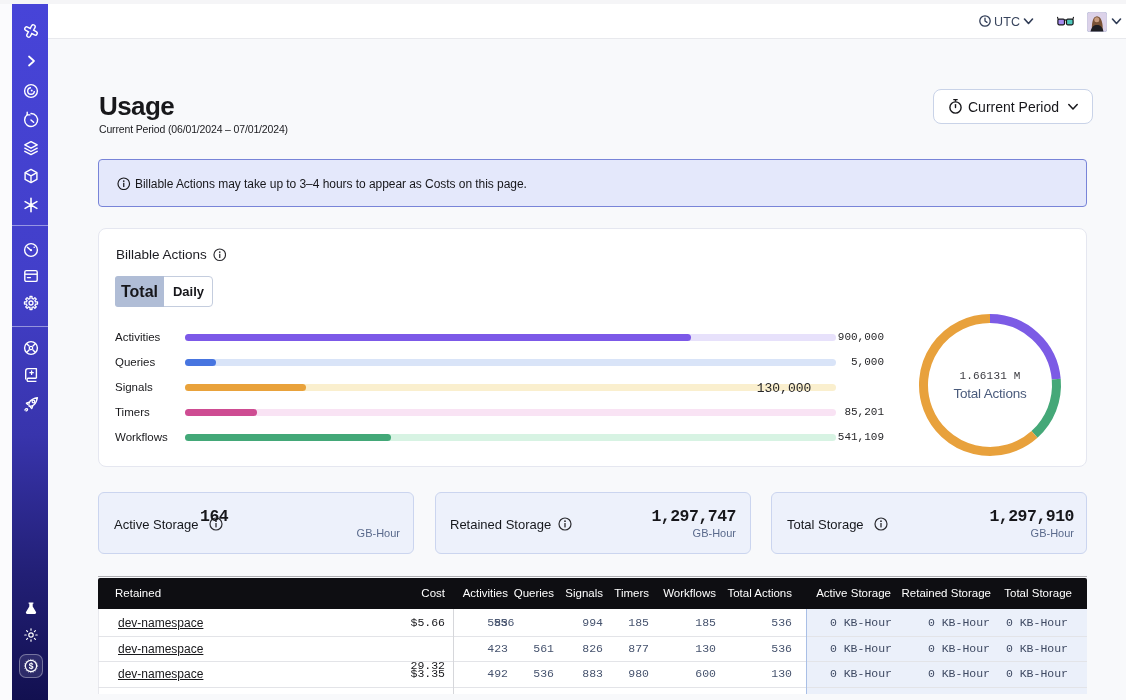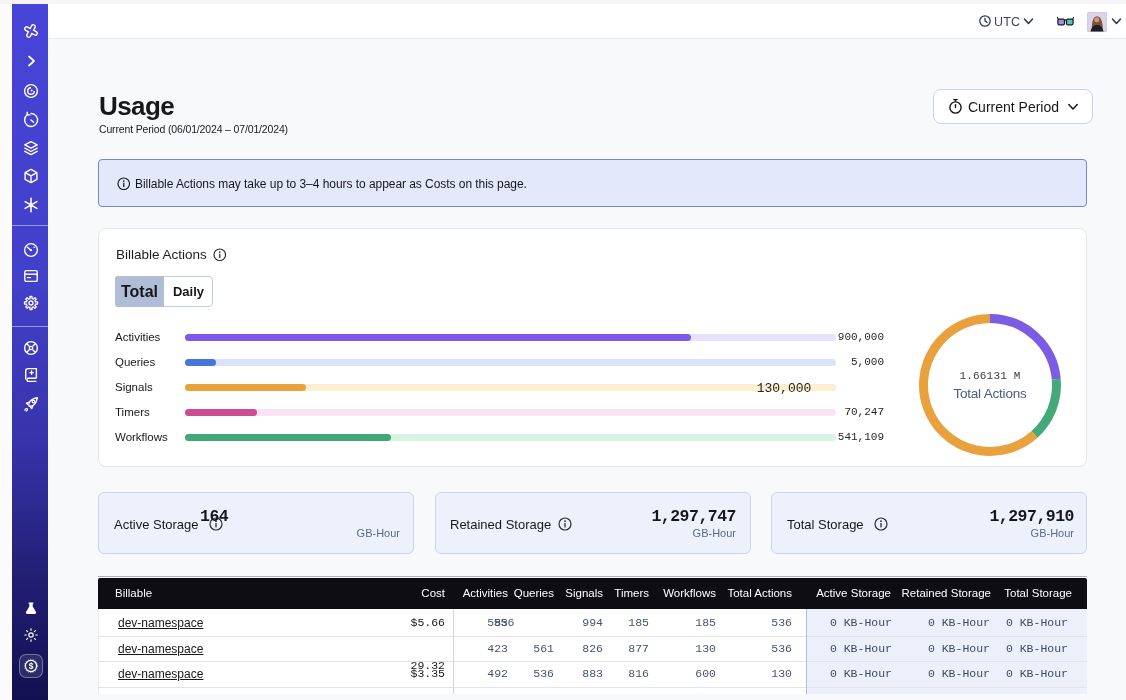--- a/index.html
+++ b/index.html
@@ -196,21 +196,21 @@
   <div class="abs mono" style="left:684px;top:356px;width:200px;font-size:11px;color:#27272A;text-align:right;">5,000</div>
 
   <div class="abs" style="left:115px;top:380.5px;font-size:11.5px;color:#18181B;">Signals</div>
   <div class="abs" style="left:185px;top:383.5px;width:651px;height:7px;border-radius:4px;background:#FAEFCE;"></div>
   <div class="abs" style="left:185px;top:383.5px;width:121px;height:7px;border-radius:4px;background:#E9A23B;"></div>
   <div class="abs mono" style="left:684px;top:381px;width:200px;font-size:13px;color:#27272A;text-align:center;">130,000</div>
 
   <div class="abs" style="left:115px;top:405.5px;font-size:11.5px;color:#18181B;">Timers</div>
   <div class="abs" style="left:185px;top:408.5px;width:651px;height:7px;border-radius:4px;background:#F9E3F4;"></div>
   <div class="abs" style="left:185px;top:408.5px;width:72px;height:7px;border-radius:4px;background:#CE4C92;"></div>
-  <div class="abs mono" style="left:684px;top:406px;width:200px;font-size:11px;color:#27272A;text-align:right;">70,247</div>
+  <div class="abs mono" style="left:684px;top:406px;width:200px;font-size:11px;color:#27272A;text-align:right;">85,201</div>
 
   <div class="abs" style="left:115px;top:430.5px;font-size:11.5px;color:#18181B;">Workflows</div>
   <div class="abs" style="left:185px;top:433.5px;width:651px;height:7px;border-radius:4px;background:#D7F3E3;"></div>
   <div class="abs" style="left:185px;top:433.5px;width:206px;height:7px;border-radius:4px;background:#43A878;"></div>
   <div class="abs mono" style="left:684px;top:431px;width:200px;font-size:11px;color:#27272A;text-align:right;">541,109</div>
 
   <svg class="abs" style="left:914px;top:309px;" width="152" height="152" viewBox="-76 -76 152 152">
     <path d="M 0.00 -66.50 A 66.5 66.5 0 0 1 66.25 -5.80" fill="none" stroke="#7C5BE5" stroke-width="9"></path>
     <path d="M 66.25 -5.80 A 66.5 66.5 0 0 1 44.50 49.42" fill="none" stroke="#45A878" stroke-width="9"></path>
     <path d="M 44.50 49.42 A 66.5 66.5 0 1 1 -0.001 -66.50" fill="none" stroke="#E8A13C" stroke-width="9"></path>
@@ -245,21 +245,21 @@
     <circle cx="7" cy="4.2" r="0.9" fill="#2B2B30"></circle>
     <rect x="6.35" y="6" width="1.3" height="4.4" fill="#2B2B30"></rect>
   </svg>
   <div class="abs mono" style="left:874px;top:506.5px;width:200px;text-align:right;font-size:16.5px;font-weight:700;letter-spacing:-0.5px;color:#17171B;">1,297,910</div>
   <div class="abs" style="left:874px;top:527px;width:200px;text-align:right;font-size:11px;color:#5A6A8C;">GB-Hour</div>
 
   <div class="abs" style="left:98px;top:576px;width:989px;height:117.5px;overflow:hidden;">
 
     <div class="abs" style="left:0;top:0.3px;width:989px;height:1.2px;background:#B0B0B4;"></div>
     <div class="abs" style="left:0;top:1.5px;width:989px;height:31px;background:#0E0E12;border-radius:2px 2px 0 0;"></div>
-    <div class="abs" style="left:17px;top:11px;font-size:11.5px;color:#fff;">Billable</div>
+    <div class="abs" style="left:17px;top:11px;font-size:11.5px;color:#fff;">Retained</div>
     <div class="abs" style="left:247px;top:11px;width:100px;text-align:right;font-size:11.5px;color:#fff;">Cost</div>
     <div class="abs" style="left:310px;top:11px;width:100px;text-align:right;font-size:11.5px;color:#fff;">Activities</div>
     <div class="abs" style="left:356px;top:11px;width:100px;text-align:right;font-size:11.5px;color:#fff;">Queries</div>
     <div class="abs" style="left:405px;top:11px;width:100px;text-align:right;font-size:11.5px;color:#fff;">Signals</div>
     <div class="abs" style="left:451px;top:11px;width:100px;text-align:right;font-size:11.5px;color:#fff;">Timers</div>
     <div class="abs" style="left:518px;top:11px;width:100px;text-align:right;font-size:11.5px;color:#fff;">Workflows</div>
     <div class="abs" style="left:594px;top:11px;width:100px;text-align:right;font-size:11.5px;color:#fff;">Total Actions</div>
     <div class="abs" style="left:693px;top:11px;width:100px;text-align:right;font-size:11.5px;color:#fff;">Active Storage</div>
     <div class="abs" style="left:793px;top:11px;width:100px;text-align:right;font-size:11.5px;color:#fff;">Retained Storage</div>
     <div class="abs" style="left:874px;top:11px;width:100px;text-align:right;font-size:11.5px;color:#fff;">Total Storage</div>
@@ -296,19 +296,19 @@
     <div class="abs mono" style="left:594px;top:65.5px;width:100px;text-align:right;font-size:11.5px;color:#46536E;">536</div>
     <div class="abs mono" style="left:694px;top:65.5px;width:100px;text-align:right;font-size:11.5px;color:#3F4A63;">0 KB-Hour</div>
     <div class="abs mono" style="left:792px;top:65.5px;width:100px;text-align:right;font-size:11.5px;color:#3F4A63;">0 KB-Hour</div>
     <div class="abs mono" style="left:870px;top:65.5px;width:100px;text-align:right;font-size:11.5px;color:#3F4A63;">0 KB-Hour</div>
 
     <div class="abs" style="left:20px;top:91px;font-size:12px;color:#18181B;text-decoration:underline;">dev-namespace</div>
     <div class="abs mono" style="left:247px;top:91px;width:100px;text-align:right;font-size:11.5px;color:#17171B;">$3.35</div>
     <div class="abs mono" style="left:310px;top:91px;width:100px;text-align:right;font-size:11.5px;color:#46536E;">492</div>
     <div class="abs mono" style="left:356px;top:91px;width:100px;text-align:right;font-size:11.5px;color:#46536E;">536</div>
     <div class="abs mono" style="left:405px;top:91px;width:100px;text-align:right;font-size:11.5px;color:#46536E;">883</div>
-    <div class="abs mono" style="left:451px;top:91px;width:100px;text-align:right;font-size:11.5px;color:#46536E;">816</div>
+    <div class="abs mono" style="left:451px;top:91px;width:100px;text-align:right;font-size:11.5px;color:#46536E;">980</div>
     <div class="abs mono" style="left:518px;top:91px;width:100px;text-align:right;font-size:11.5px;color:#46536E;">600</div>
     <div class="abs mono" style="left:594px;top:91px;width:100px;text-align:right;font-size:11.5px;color:#46536E;">130</div>
     <div class="abs mono" style="left:694px;top:91px;width:100px;text-align:right;font-size:11.5px;color:#3F4A63;">0 KB-Hour</div>
     <div class="abs mono" style="left:792px;top:91px;width:100px;text-align:right;font-size:11.5px;color:#3F4A63;">0 KB-Hour</div>
     <div class="abs mono" style="left:870px;top:91px;width:100px;text-align:right;font-size:11.5px;color:#3F4A63;">0 KB-Hour</div>
   </div>
 
 </body></html>

